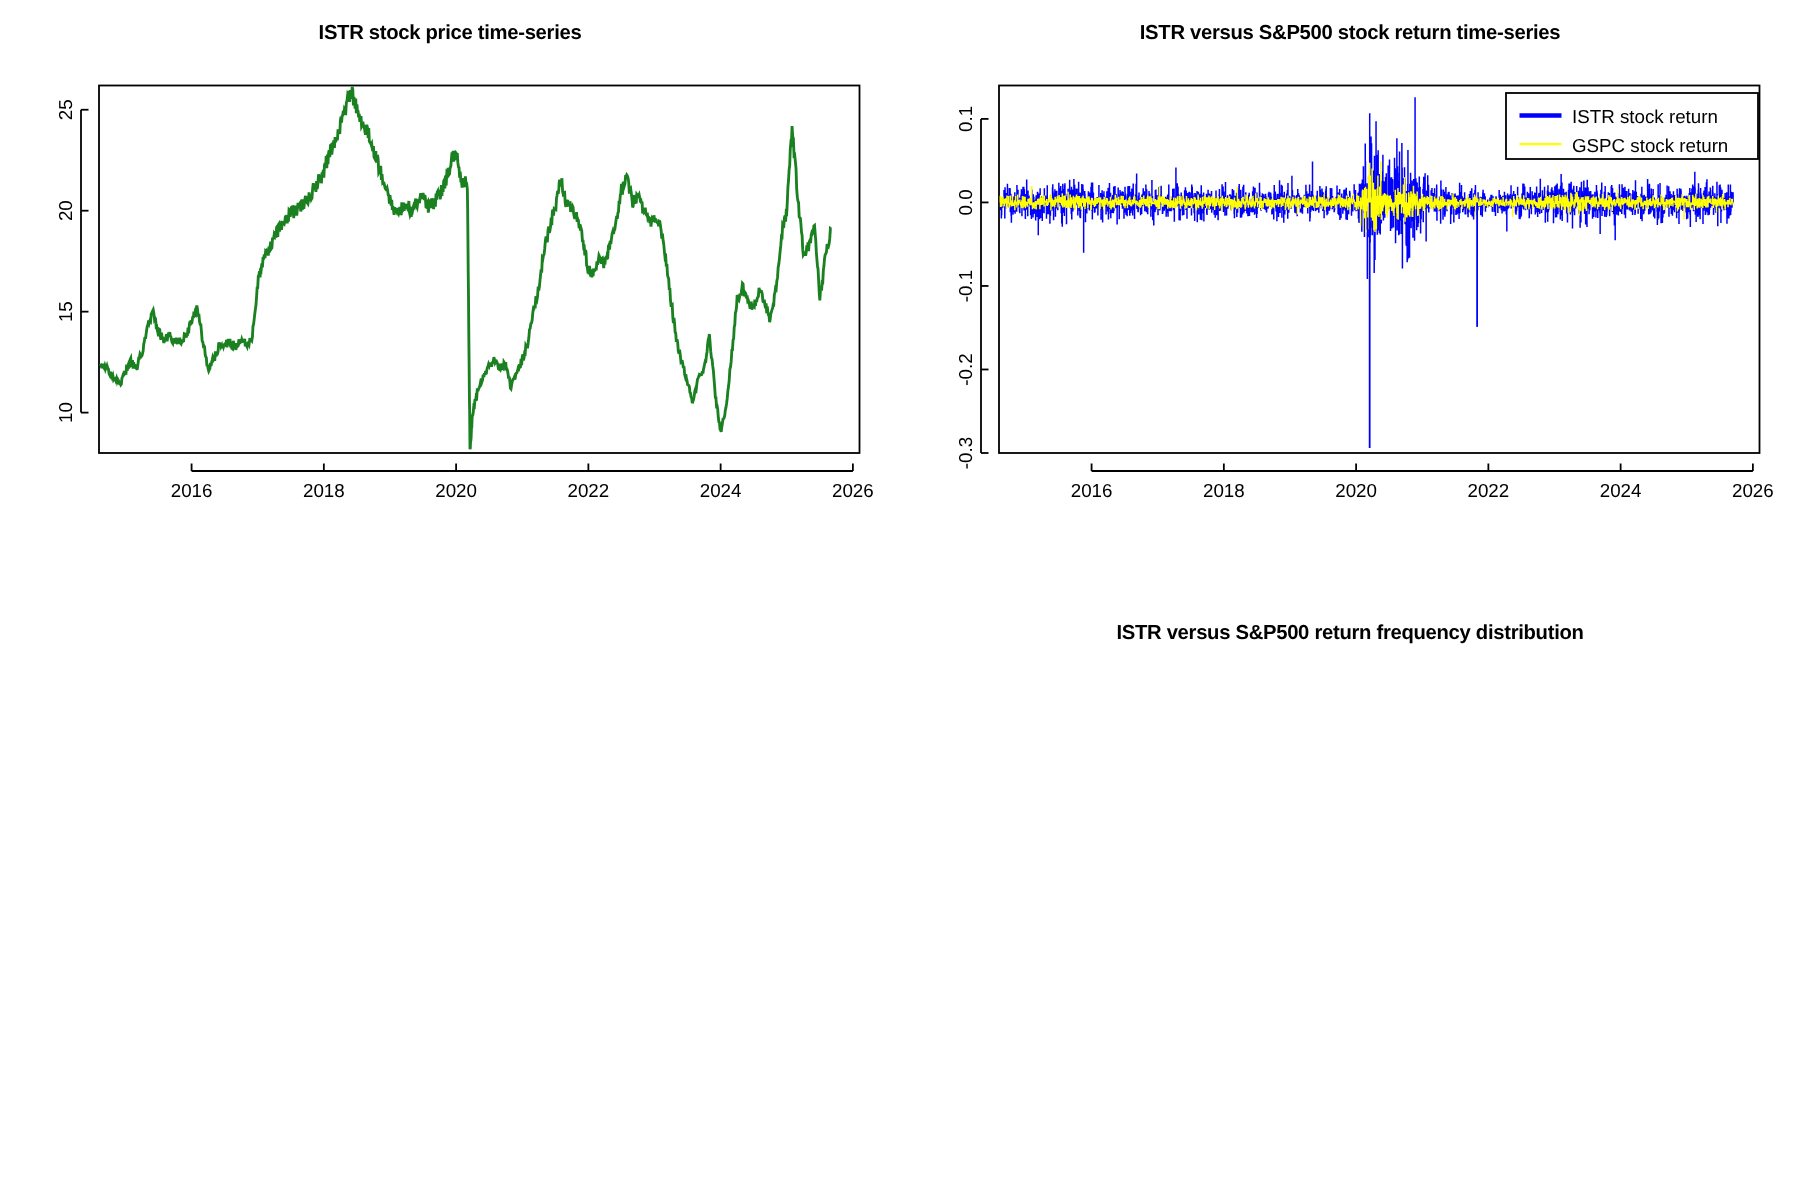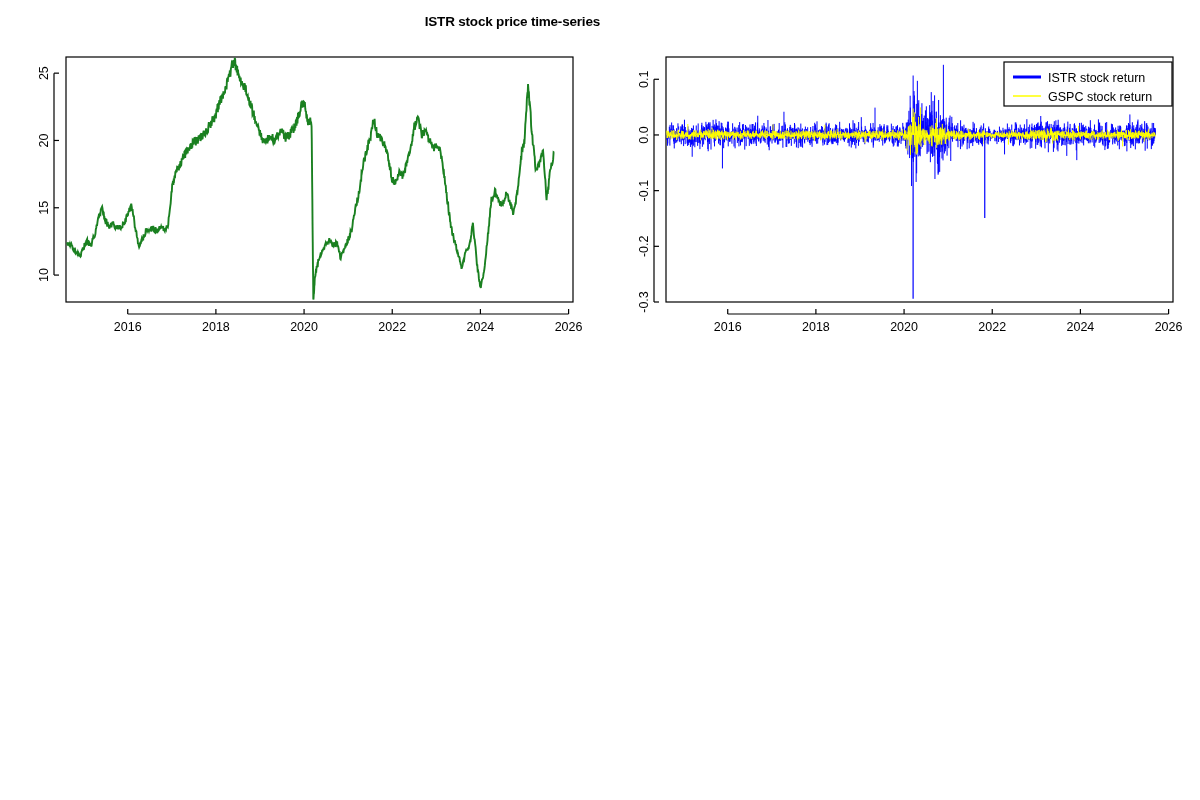--- a/index.html
+++ b/index.html
@@ -24,21 +24,21 @@
     position: relative;
     width: 600px;
     height: 400px;
     box-sizing: border-box;
   }
   .panel-title {
     position: absolute;
     top: 14px;
     left: 0;
     width: 600px;
-    text-align: right;
+    text-align: center;
     font-size: 13.5px;
     font-weight: bold;
     color: #000000;
     letter-spacing: -0.2px;
   }
   .plotsvg {
     position: absolute;
     top: 0;
     left: 0;
   }
@@ -99,20 +99,21 @@
           <text x="48" y="73.15384615384616" class="tick" text-anchor="middle" transform="rotate(-90 48 73.15384615384616)">25</text>
         </g>
         <clipPath id="clip1">
           <rect x="66" y="57" width="507" height="245"></rect>
         </clipPath>
         <path d="M66.88,242.41L67.37,243.36L67.86,245.49L68.35,242.48L68.84,244.84L69.33,245.48L69.82,243.86L70.31,246.11L70.80,244.76L71.29,243.56L71.78,245.30L72.27,245.98L72.76,249.17L73.25,250.23L73.74,247.86L74.23,249.57L74.72,251.37L75.21,250.19L75.70,253.18L76.19,252.43L76.68,252.26L77.17,253.59L77.66,252.16L78.15,254.48L78.64,253.18L79.13,254.11L79.62,255.70L80.11,255.68L80.50,256.60L80.89,256.10L81.28,252.15L81.68,251.15L82.07,249.87L82.46,249.91L82.85,247.38L83.24,249.97L83.63,248.66L84.03,248.73L84.42,243.07L84.81,247.11L85.20,244.92L85.59,245.91L85.99,242.46L86.38,242.98L86.77,239.66L87.16,238.84L87.55,243.62L87.95,243.39L88.34,240.07L88.73,245.83L89.12,241.40L89.51,245.28L89.90,242.82L90.30,245.06L90.69,245.25L91.13,245.86L91.57,245.76L92.01,242.40L92.45,238.84L92.89,238.83L93.33,235.98L93.77,236.81L94.22,237.63L94.66,237.08L95.05,235.56L95.44,233.83L95.83,229.20L96.22,227.71L96.62,224.71L97.01,225.85L97.40,222.74L97.79,219.84L98.18,217.41L98.62,216.44L99.07,213.70L99.51,215.38L99.95,213.83L100.39,214.33L100.83,209.16L101.27,208.39L101.71,207.37L102.15,206.47L102.54,208.64L102.94,212.67L103.33,211.84L103.72,212.60L104.11,217.82L104.50,217.57L104.89,220.52L105.29,221.63L105.68,224.14L106.07,219.38L106.46,219.65L106.85,224.00L107.25,226.55L107.64,221.81L108.03,224.00L108.42,225.61L108.81,226.19L109.21,228.69L109.65,224.90L110.09,226.31L110.53,225.15L110.97,222.83L111.41,227.48L111.85,224.38L112.29,221.86L112.73,223.82L113.17,221.40L113.56,223.96L113.96,224.61L114.35,226.76L114.74,228.23L115.13,228.86L115.52,225.53L115.92,227.44L116.31,228.97L116.70,226.14L117.09,228.89L117.48,225.09L117.88,227.53L118.27,229.39L118.66,225.43L119.05,227.29L119.44,227.70L119.84,225.13L120.23,228.70L120.67,229.21L121.11,226.29L121.55,227.91L121.99,227.35L122.43,227.24L122.87,222.45L123.31,222.60L123.75,223.20L124.19,225.04L124.59,222.85L124.98,222.91L125.37,218.43L125.76,222.21L126.15,217.43L126.55,214.36L126.94,216.86L127.33,213.44L127.72,215.99L128.11,214.03L128.51,211.00L128.90,212.05L129.29,207.82L129.68,211.33L130.07,208.31L130.46,209.04L130.86,205.17L131.25,203.68L131.69,206.50L132.13,210.85L132.57,209.17L133.01,214.34L133.45,216.21L133.89,216.34L134.33,221.41L134.78,227.39L135.22,228.07L135.61,230.80L136.00,230.56L136.39,231.22L136.78,236.19L137.18,237.93L137.57,238.47L137.96,244.17L138.35,243.08L138.74,245.82L139.14,247.32L139.53,246.40L139.92,245.78L140.31,241.95L140.70,243.99L141.09,241.49L141.49,239.85L141.88,238.00L142.27,239.03L142.71,236.95L143.15,240.55L143.59,234.20L144.03,237.51L144.47,236.02L144.92,236.03L145.36,234.46L145.80,229.06L146.24,229.01L146.63,231.10L147.02,228.69L147.41,231.01L147.81,230.17L148.20,232.10L148.59,230.01L148.98,231.26L149.37,229.82L149.77,229.47L150.16,229.80L150.55,230.87L150.94,226.51L151.33,231.66L151.72,227.53L152.12,226.15L152.51,228.10L152.90,228.97L153.29,225.88L153.73,230.97L154.17,229.00L154.61,232.30L155.06,232.64L155.50,227.18L155.94,229.07L156.38,231.71L156.82,231.67L157.26,233.25L157.65,228.67L158.04,230.21L158.44,230.82L158.83,230.38L159.22,226.24L159.61,228.85L160.00,226.21L160.40,228.24L160.79,227.89L161.18,226.32L161.57,227.68L161.96,227.57L162.35,227.54L162.75,227.19L163.14,225.96L163.53,230.99L163.92,228.59L164.31,230.42L164.75,231.31L165.20,228.65L165.64,228.29L166.08,229.40L166.52,226.21L166.96,226.25L167.40,226.61L167.84,227.20L168.28,224.55L168.67,217.35L169.07,216.08L169.46,212.78L169.85,209.29L170.24,206.27L170.63,203.54L171.02,198.33L171.42,191.89L171.81,191.75L172.20,184.03L172.59,183.60L172.98,180.88L173.38,184.93L173.77,178.56L174.16,179.46L174.55,175.51L174.94,178.27L175.34,172.23L175.78,172.23L176.22,169.73L176.66,172.12L177.10,167.33L177.54,167.77L177.98,166.84L178.42,167.17L178.86,170.35L179.30,164.34L179.70,168.20L180.09,163.95L180.48,161.06L180.87,165.83L181.26,165.23L181.65,159.22L182.05,159.22L182.44,158.87L182.83,156.13L183.22,156.97L183.61,154.01L184.01,158.53L184.40,151.58L184.79,151.06L185.18,157.92L185.57,149.73L185.97,149.14L186.36,154.44L186.80,147.54L187.24,149.26L187.68,153.33L188.12,148.24L188.56,148.35L189.00,149.28L189.44,149.60L189.88,147.69L190.33,143.80L190.72,145.04L191.11,143.32L191.50,149.01L191.89,143.37L192.28,147.73L192.68,139.93L193.07,140.37L193.46,144.56L193.85,140.27L194.24,137.68L194.64,143.58L195.03,137.03L195.42,137.97L195.81,145.52L196.20,138.69L196.60,140.31L196.99,137.16L197.38,138.73L197.82,143.77L198.26,139.03L198.70,135.29L199.14,138.85L199.58,136.04L200.02,135.38L200.47,140.94L200.91,139.63L201.35,132.95L201.74,139.74L202.13,134.11L202.52,139.19L202.91,135.66L203.31,132.46L203.70,130.60L204.09,133.70L204.48,130.91L204.87,135.38L205.27,135.91L205.66,133.32L206.05,128.29L206.44,132.29L206.83,134.04L207.23,129.51L207.62,132.82L208.01,132.13L208.40,126.01L208.84,122.14L209.28,126.45L209.72,122.67L210.16,124.51L210.61,127.94L211.05,120.74L211.49,125.98L211.93,122.38L212.37,116.20L212.76,119.22L213.15,116.47L213.54,118.44L213.94,121.26L214.33,121.29L214.72,114.90L215.11,117.40L215.50,113.26L215.90,118.42L216.29,110.50L216.68,108.65L217.07,111.84L217.46,104.05L217.86,112.13L218.25,103.00L218.64,109.40L219.03,102.26L219.42,100.19L219.86,104.73L220.30,96.92L220.75,96.51L221.19,102.99L221.63,99.20L222.07,96.00L222.51,93.66L222.95,98.67L223.39,91.33L223.78,94.72L224.17,93.13L224.57,92.62L224.96,93.45L225.35,86.28L225.74,87.55L226.13,86.41L226.53,89.34L226.92,80.41L227.31,77.82L227.70,81.81L228.09,77.36L228.48,76.79L228.88,73.80L229.27,76.55L229.66,72.57L230.05,73.23L230.44,76.81L230.89,68.44L231.33,67.16L231.77,63.23L232.21,64.23L232.65,60.66L233.09,68.01L233.53,59.97L233.97,65.82L234.41,63.33L234.80,57.85L235.20,59.74L235.59,70.32L235.98,64.60L236.37,67.89L236.76,72.48L237.16,65.73L237.55,75.53L237.94,69.50L238.33,74.18L238.72,74.25L239.11,78.16L239.51,75.93L239.90,81.31L240.29,78.84L240.68,77.46L241.07,84.51L241.47,83.81L241.91,81.23L242.35,83.87L242.79,84.12L243.23,87.59L243.67,89.76L244.11,85.16L244.55,83.27L244.99,85.22L245.43,92.02L245.83,85.39L246.22,94.09L246.61,94.99L247.00,95.19L247.39,96.38L247.79,95.60L248.18,99.22L248.57,100.79L248.96,97.38L249.35,104.78L249.74,105.52L250.14,102.36L250.53,100.75L250.92,108.46L251.31,104.62L251.70,103.37L252.10,106.23L252.49,115.11L252.93,114.26L253.37,114.61L253.81,110.58L254.25,119.98L254.69,116.11L255.13,121.98L255.57,121.56L256.01,122.06L256.46,124.08L256.85,125.70L257.24,126.20L257.63,125.74L258.02,125.04L258.42,126.98L258.81,129.97L259.20,130.18L259.59,135.70L259.98,130.13L260.37,133.44L260.77,137.03L261.16,133.16L261.55,139.93L261.94,137.48L262.33,140.06L262.73,143.23L263.12,138.20L263.51,140.88L263.95,140.26L264.39,141.14L264.83,138.60L265.27,140.97L265.71,142.14L266.15,139.96L266.60,138.06L267.04,140.22L267.48,143.42L267.87,134.95L268.26,140.65L268.65,139.99L269.04,135.04L269.44,140.50L269.83,136.90L270.22,135.80L270.61,139.23L271.00,138.09L271.40,137.51L271.79,138.92L272.18,138.22L272.57,133.99L272.96,141.61L273.36,143.47L273.75,142.45L274.14,144.54L274.53,140.13L274.97,140.93L275.41,138.62L275.85,136.85L276.29,137.65L276.74,135.06L277.18,132.37L277.62,137.38L278.06,138.37L278.50,134.99L278.89,133.89L279.28,132.81L279.67,135.48L280.07,131.05L280.46,128.88L280.85,131.61L281.24,131.88L281.63,131.57L282.03,128.61L282.42,131.17L282.81,133.38L283.20,130.03L283.59,132.03L283.99,138.10L284.38,138.29L284.77,134.97L285.16,134.32L285.55,141.74L285.99,138.02L286.43,135.61L286.88,132.94L287.32,138.70L287.76,132.17L288.20,136.81L288.64,134.96L289.08,139.37L289.52,132.25L289.91,136.95L290.30,136.91L290.70,128.99L291.09,133.02L291.48,128.05L291.87,127.29L292.26,130.49L292.66,127.51L293.05,127.92L293.44,132.86L293.83,130.79L294.22,123.46L294.62,130.68L295.01,124.49L295.40,128.01L295.79,120.76L296.18,119.96L296.57,125.67L297.02,116.98L297.46,123.55L297.90,114.70L298.34,115.18L298.78,111.99L299.22,116.60L299.66,115.97L300.10,111.73L300.54,110.93L300.93,106.25L301.33,101.66L301.72,105.31L302.11,100.59L302.50,107.69L302.89,102.55L303.29,102.43L303.68,101.51L304.07,101.92L304.46,106.81L304.85,102.06L305.25,108.47L305.64,111.31L306.03,111.70L306.42,118.46L306.81,114.34L307.20,120.29L307.60,120.14L308.04,125.08L308.48,118.78L308.92,124.82L309.36,122.56L309.80,124.53L310.24,117.61L310.68,122.55L311.12,122.49L311.56,126.27L311.76,138.58L311.96,160.14L312.15,181.87L312.35,199.38L312.54,224.02L312.74,242.21L312.94,264.96L313.13,276.70L313.33,299.46L313.52,298.49L313.72,294.17L313.92,293.80L314.11,290.93L314.31,285.37L314.50,285.12L314.70,279.40L314.90,276.45L315.09,277.32L315.48,275.03L315.88,270.54L316.27,270.90L316.66,266.08L317.05,267.32L317.44,264.24L317.83,264.77L318.23,258.96L318.62,260.76L319.06,259.18L319.50,258.40L319.94,257.19L320.38,254.71L320.82,252.43L321.26,254.66L321.70,253.34L322.15,249.77L322.59,251.31L322.98,248.89L323.37,250.10L323.76,247.37L324.15,249.52L324.55,246.61L324.94,245.06L325.33,244.21L325.72,242.70L326.11,243.70L326.50,241.73L326.90,244.20L327.29,241.88L327.68,244.55L328.07,242.68L328.46,241.36L328.86,240.91L329.25,238.14L329.64,239.62L330.08,241.87L330.52,241.03L330.96,240.74L331.40,241.70L331.84,243.06L332.29,245.86L332.73,246.14L333.17,242.48L333.61,243.90L334.00,245.48L334.39,244.35L334.78,242.29L335.18,245.91L335.57,246.07L335.96,241.29L336.35,241.94L336.74,245.26L337.13,241.40L337.53,245.96L337.92,245.93L338.31,246.99L338.70,249.36L339.09,252.36L339.49,251.12L339.88,253.86L340.27,258.77L340.66,259.26L341.10,256.56L341.54,254.11L341.98,252.83L342.43,252.72L342.87,251.54L343.31,253.10L343.75,250.26L344.19,248.67L344.63,248.51L345.02,247.31L345.41,245.45L345.81,245.84L346.20,242.82L346.59,244.92L346.98,244.68L347.37,239.17L347.76,243.43L348.16,237.92L348.55,236.30L348.94,240.28L349.33,238.81L349.72,235.29L350.12,235.67L350.51,230.28L350.90,231.06L351.29,230.73L351.68,232.14L352.12,228.59L352.57,225.01L353.01,219.81L353.45,218.90L353.89,215.74L354.33,215.31L354.77,213.54L355.21,208.46L355.65,205.22L356.04,205.53L356.44,204.29L356.83,204.42L357.22,197.53L357.61,198.69L358.00,199.72L358.39,197.32L358.79,190.99L359.18,193.70L359.57,191.43L359.96,187.25L360.35,183.59L360.75,179.60L361.14,181.78L361.53,171.92L361.92,172.55L362.31,170.17L362.71,169.65L363.15,165.78L363.59,160.44L364.03,157.63L364.47,160.12L364.91,161.47L365.35,153.44L365.79,151.08L366.23,155.35L366.67,153.49L367.06,150.72L367.46,145.13L367.85,150.13L368.24,140.85L368.63,139.77L369.02,143.70L369.42,139.42L369.81,139.86L370.20,139.46L370.59,139.69L370.98,132.42L371.38,130.09L371.77,127.29L372.16,129.22L372.55,125.76L372.94,119.85L373.34,120.71L373.73,124.16L374.17,123.03L374.61,118.82L375.05,127.48L375.49,129.53L375.93,129.02L376.37,127.16L376.81,135.40L377.25,137.95L377.69,133.18L378.09,136.78L378.48,133.27L378.87,136.78L379.26,136.66L379.65,135.31L380.05,135.16L380.44,141.22L380.83,140.07L381.22,138.15L381.61,137.26L382.01,138.16L382.40,141.96L382.79,144.24L383.18,145.98L383.57,142.91L383.96,144.85L384.36,141.41L384.75,147.90L385.19,145.91L385.63,146.99L386.07,152.05L386.51,149.38L386.95,153.66L387.39,152.29L387.83,153.88L388.28,160.51L388.72,160.59L389.11,165.01L389.50,164.66L389.89,170.27L390.28,166.70L390.68,168.02L391.07,176.92L391.46,177.69L391.85,180.63L392.24,180.30L392.64,182.90L393.03,177.18L393.42,181.15L393.81,184.34L394.20,182.08L394.59,184.87L394.99,179.64L395.38,184.06L395.77,180.04L396.21,180.20L396.65,180.19L397.09,179.32L397.53,179.32L397.97,174.20L398.42,176.56L398.86,173.56L399.30,170.18L399.74,171.11L400.13,173.83L400.52,173.63L400.91,175.91L401.31,172.35L401.70,171.98L402.09,173.77L402.48,178.81L402.87,172.75L403.27,176.49L403.66,171.84L404.05,171.39L404.44,173.11L404.83,169.99L405.22,170.51L405.62,164.03L406.01,163.21L406.40,166.44L406.79,160.66L407.23,162.79L407.67,158.90L408.11,155.68L408.56,154.17L409.00,155.97L409.44,153.61L409.88,152.95L410.32,149.41L410.76,146.37L411.15,143.97L411.54,145.93L411.94,141.89L412.33,141.23L412.72,133.95L413.11,136.16L413.50,130.49L413.90,128.78L414.29,122.48L414.68,129.05L415.07,128.96L415.46,121.14L415.85,122.03L416.25,123.73L416.64,122.41L417.03,117.57L417.42,117.56L417.81,116.58L418.25,117.27L418.70,118.49L419.14,121.54L419.58,129.04L420.02,126.42L420.46,125.75L420.90,128.92L421.34,132.90L421.78,138.29L422.17,137.14L422.57,129.99L422.96,133.22L423.35,135.88L423.74,130.99L424.13,135.59L424.52,129.62L424.92,130.21L425.31,130.03L425.70,130.62L426.09,129.73L426.48,131.65L426.88,133.70L427.27,133.50L427.66,135.74L428.05,134.43L428.44,142.32L428.84,139.66L429.28,141.55L429.72,140.99L430.16,138.46L430.60,142.70L431.04,143.42L431.48,141.75L431.92,145.57L432.36,144.68L432.80,145.07L433.20,148.66L433.59,145.16L433.98,151.12L434.37,147.54L434.76,145.38L435.15,145.94L435.55,147.77L435.94,143.51L436.33,145.92L436.72,148.38L437.11,145.80L437.51,147.01L437.90,147.83L438.29,148.48L438.68,148.84L439.07,150.79L439.47,147.41L439.86,147.59L440.30,150.48L440.74,153.47L441.18,159.02L441.62,155.83L442.06,160.23L442.50,162.79L442.94,167.80L443.38,171.99L443.83,171.33L444.22,177.86L444.61,176.01L445.00,183.27L445.39,184.85L445.78,185.71L446.18,193.27L446.57,192.01L446.96,199.70L447.35,203.62L447.74,203.61L448.14,203.23L448.53,211.23L448.92,215.44L449.31,212.01L449.70,215.37L450.10,221.50L450.49,222.17L450.88,227.97L451.32,226.25L451.76,228.00L452.20,234.24L452.64,235.71L453.08,233.17L453.52,236.78L453.97,241.24L454.41,240.76L454.85,240.86L455.24,243.02L455.63,245.39L456.02,244.16L456.41,249.56L456.81,251.06L457.20,249.54L457.59,252.27L457.98,253.53L458.37,256.36L458.77,256.57L459.16,256.95L459.55,257.64L459.94,261.55L460.33,262.05L460.73,264.74L461.12,265.34L461.51,268.79L461.90,267.64L462.34,266.36L462.78,264.19L463.22,260.73L463.66,259.31L464.11,260.04L464.55,256.07L464.99,253.01L465.43,252.03L465.87,250.92L466.26,249.55L466.65,249.70L467.04,249.97L467.44,249.74L467.83,249.66L468.22,247.54L468.61,249.09L469.00,246.24L469.40,244.38L469.79,242.47L470.18,240.63L470.57,240.81L470.96,236.98L471.36,234.65L471.75,229.52L472.14,226.31L472.53,225.23L472.92,222.72L473.36,228.15L473.80,234.12L474.25,238.45L474.69,239.41L475.13,243.76L475.57,247.00L476.01,252.67L476.45,258.08L476.89,264.96L477.28,265.05L477.67,270.80L478.07,270.56L478.46,272.55L478.85,278.17L479.24,281.29L479.63,281.52L480.03,286.24L480.42,286.79L480.81,287.83L481.20,284.72L481.59,282.22L481.98,279.38L482.38,279.13L482.77,278.50L483.16,276.95L483.55,273.42L483.94,271.76L484.39,269.10L484.83,265.44L485.27,260.46L485.71,257.37L486.15,253.36L486.59,246.18L487.03,244.47L487.47,240.75L487.91,233.36L488.30,233.26L488.70,226.68L489.09,225.84L489.48,218.20L489.87,216.50L490.26,208.56L490.66,207.42L491.05,204.41L491.44,196.69L491.83,197.95L492.22,199.55L492.61,200.13L493.01,198.12L493.40,195.80L493.79,197.05L494.18,195.12L494.57,192.20L494.97,188.83L495.41,189.34L495.85,197.39L496.29,196.32L496.73,195.08L497.17,195.75L497.61,198.79L498.05,197.02L498.49,200.84L498.93,200.34L499.33,201.65L499.72,203.66L500.11,205.76L500.50,202.04L500.89,201.97L501.29,206.41L501.68,204.74L502.07,202.47L502.46,204.33L502.85,204.67L503.24,199.76L503.64,203.84L504.03,199.97L504.42,201.34L504.81,198.82L505.20,198.13L505.60,197.61L505.99,191.84L506.43,193.88L506.87,194.31L507.31,194.06L507.75,194.30L508.19,196.28L508.63,200.97L509.07,201.33L509.51,199.79L509.96,203.34L510.35,205.48L510.74,202.22L511.13,208.86L511.52,204.30L511.92,208.35L512.31,210.04L512.70,210.53L513.09,214.83L513.48,212.77L513.87,209.29L514.27,207.96L514.66,206.62L515.05,205.43L515.44,203.15L515.83,203.28L516.23,196.40L516.62,195.10L517.01,192.08L517.45,192.66L517.89,187.38L518.33,185.30L518.77,178.36L519.21,176.06L519.65,172.15L520.10,167.45L520.54,163.43L520.98,157.67L521.37,157.98L521.76,149.52L522.15,150.23L522.54,150.54L522.94,145.16L523.33,143.79L523.72,147.79L524.11,141.47L524.50,141.93L524.90,134.18L525.29,124.46L525.68,120.51L526.07,113.23L526.46,110.55L526.86,99.16L527.25,94.87L527.64,95.41L528.03,84.11L528.47,90.92L528.91,92.11L529.35,103.65L529.79,103.25L530.24,107.72L530.68,112.28L531.12,125.95L531.56,131.46L532.00,134.15L532.39,135.07L532.78,144.53L533.17,145.14L533.57,145.44L533.96,149.56L534.35,154.87L534.74,156.94L535.13,166.11L535.53,170.04L535.92,169.38L536.31,169.06L536.70,167.67L537.09,170.45L537.49,168.03L537.88,163.64L538.27,165.69L538.66,161.62L539.05,167.47L539.49,161.28L539.93,160.30L540.38,162.16L540.82,156.63L541.26,154.87L541.70,155.51L542.14,154.42L542.58,150.62L543.02,150.23L543.41,155.18L543.80,159.92L544.20,167.59L544.59,172.77L544.98,177.32L545.37,179.51L545.76,187.11L546.16,195.29L546.55,200.24L546.94,194.15L547.33,190.63L547.72,193.82L548.12,188.00L548.51,188.18L548.90,180.06L549.29,177.38L549.68,172.49L550.07,169.98L550.52,169.09L550.96,168.03L551.40,162.74L551.84,163.79L552.28,164.34L552.72,162.63L553.16,159.14L553.60,152.28L554.04,152.58" fill="none" stroke="#1a8020" stroke-width="1.9" clip-path="url(#clip1)"></path>
       </svg>
   </div>
 
   <div class="panel">
+    <div class="panel-title">ISTR versus S&amp;P500 stock return time-series</div>
     <svg class="plotsvg" id="svg-p2" width="600" height="400">
         <rect x="66" y="57" width="507" height="245" fill="none" stroke="#000" stroke-width="1.2"></rect>
         <g>
           <line x1="127.7217391304388" y1="314" x2="568.5913043478301" y2="314" stroke="#000" stroke-width="1.2"></line>
           <line x1="127.7217391304388" y1="314" x2="127.7217391304388" y2="309" stroke="#000" stroke-width="1.2"></line>
           <text x="127.7217391304388" y="331" class="tick" text-anchor="middle">2016</text>
           <line x1="215.89565217391706" y1="314" x2="215.89565217391706" y2="309" stroke="#000" stroke-width="1.2"></line>
           <text x="215.89565217391706" y="331" class="tick" text-anchor="middle">2018</text>
           <line x1="304.0695652173953" y1="314" x2="304.0695652173953" y2="309" stroke="#000" stroke-width="1.2"></line>
           <text x="304.0695652173953" y="331" class="tick" text-anchor="middle">2020</text>
@@ -196,20 +197,21 @@
           <rect x="68" y="460" width="205" height="44" fill="#fff" stroke="#000" stroke-width="1.2"></rect>
           <line x1="77" y1="475" x2="105" y2="475" stroke="#1a8020" stroke-width="3"></line>
           <text x="112" y="480" class="leg" text-anchor="start">ISTR return distribution</text>
           <line x1="77" y1="494" x2="105" y2="494" stroke="#f5a623" stroke-width="1.5"></line>
           <text x="112" y="499" class="leg" text-anchor="start">GSPC return distribution</text>
         </g>
       </svg>
   </div>
 
   <div class="panel">
+    <div class="panel-title">ISTR versus S&amp;P500 return frequency distribution</div>
     <svg class="plotsvg" id="svg-p4" width="600" height="400">
         <rect x="666" y="457" width="507" height="245" fill="none" stroke="#000" stroke-width="1.2"></rect>
         <g>
           <line x1="654" y1="702" x2="654" y2="457" stroke="#000" stroke-width="1.2"></line>
           <line x1="654" y1="702" x2="659" y2="702" stroke="#000" stroke-width="1.2"></line>
           <text x="648" y="702" class="tick" text-anchor="middle" transform="rotate(-90 648 702)">0</text>
           <line x1="654" y1="661.1666666666666" x2="659" y2="661.1666666666666" stroke="#000" stroke-width="1.2"></line>
           <text x="648" y="661.1666666666666" class="tick" text-anchor="middle" transform="rotate(-90 648 661.1666666666666)">200</text>
           <line x1="654" y1="620.3333333333334" x2="659" y2="620.3333333333334" stroke="#000" stroke-width="1.2"></line>
           <text x="648" y="620.3333333333334" class="tick" text-anchor="middle" transform="rotate(-90 648 620.3333333333334)">400</text>

